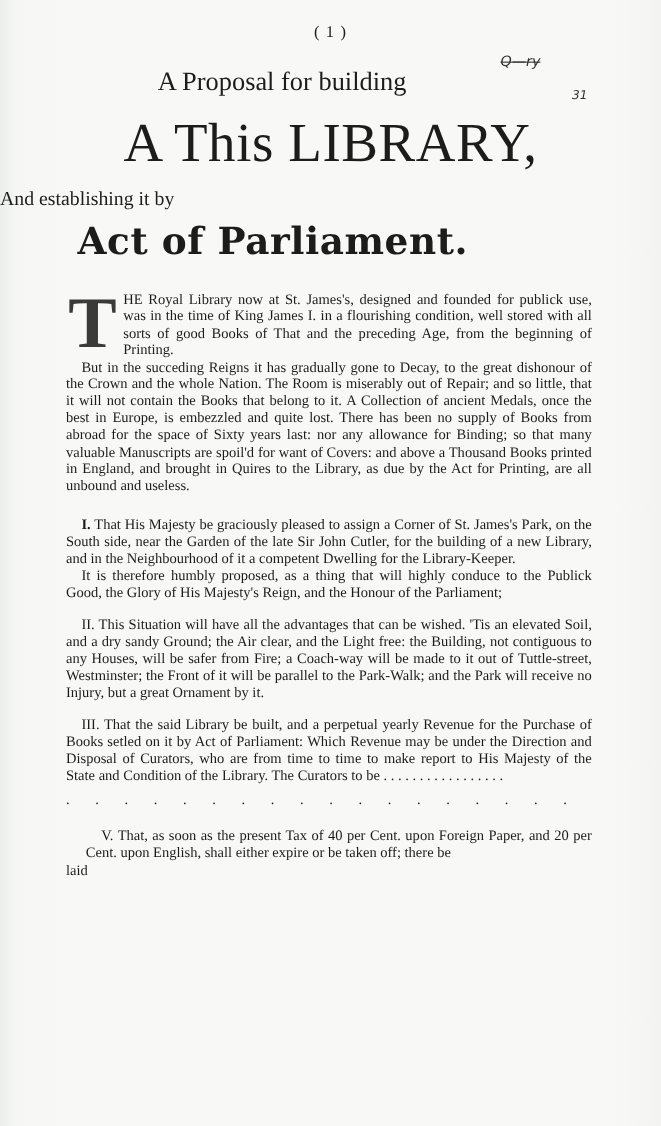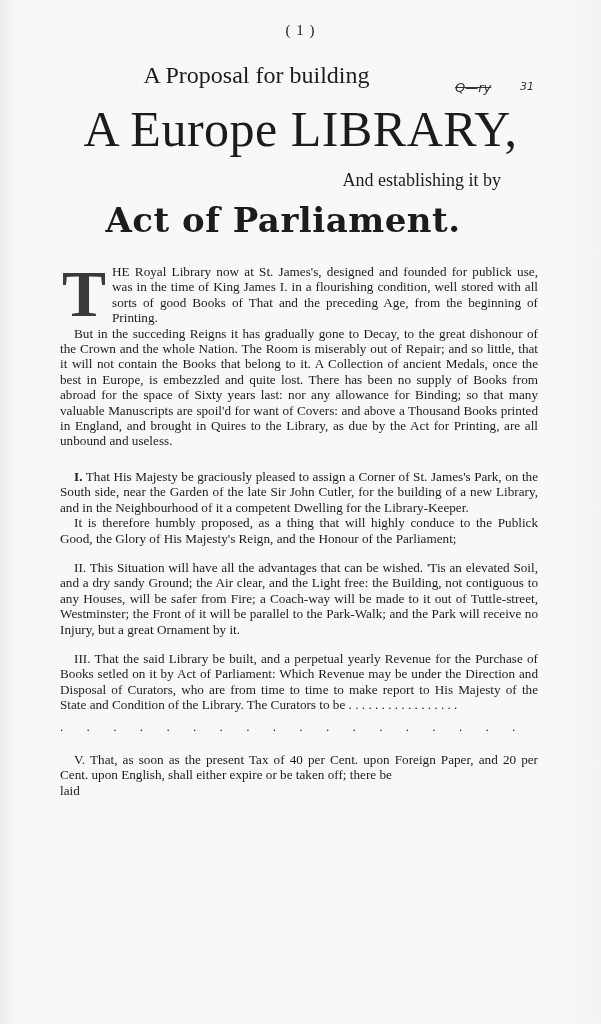--- a/index.html
+++ b/index.html
@@ -15,40 +15,39 @@
       background: linear-gradient(90deg, #eceeec 0px, #f6f6f4 14px, #f8f8f6 60px, #f8f8f6 560px, #f3f3f1 601px);
     }
     .page-number {
       position: absolute; top: 22px; left: 0; width: 601px; text-align: center;
       font-size: 15px; letter-spacing: 1px;
     }
     .annotation {
       position: absolute; font-family: "DejaVu Sans", sans-serif; font-style: italic;
       color: #333;
     }
-    .annotation-strike { left: 455px; top: 49px; font-size: 13px; text-decoration: line-through; margin-top: 31px; }
+    .annotation-strike { left: 455px; top: 49px; font-size: 13px; text-decoration: line-through; }
     .annotation-num { left: 484px; top: 80px; font-size: 11px; margin-left: 36px; }
     .title-1 {
       position: absolute; top: 62px; left: 0; width: 513px; text-align: center;
       font-size: 24px;
     }
     .title-2 {
       position: absolute; top: 100px; left: 0; width: 601px; text-align: center;
       font-size: 50px; letter-spacing: 0.5px;
     }
     .title-3 {
-      position: absolute; top: 170px; left: 0; width: 501px; text-align: right;
+      position: absolute; top: 170px; left: 0; width: 501px; text-align: left;
       font-size: 18px;
     }
     .title-4 {
       position: absolute; top: 200px; left: 0; width: 496px; text-align: center;
       font-size: 34px; font-weight: bold;
       font-family: "DejaVu Serif", serif;
       letter-spacing: 0.5px;
-      margin-left: 35px;
     }
     .body {
       position: absolute; left: 60px; width: 478px;
       font-size: 13.2px; line-height: 15.4px; text-align: justify;
     }
     .para-intro { top: 264px; }
     .drop-cap {
       float: left; font-size: 66px; line-height: 56px; margin: 2px 6px 0 2px;
       color: #3a3a3a; font-weight: bold;
     }
@@ -63,21 +62,21 @@
 <body>
 
 <div class="page">
 
   <div class="page-number">( 1 )</div>
 
   <div class="annotation annotation-strike">Q—ry</div>
   <div class="annotation annotation-num">31</div>
 
   <div class="title-1">A Proposal for building</div>
-  <div class="title-2">A Europe LIBRARY,</div>
+  <div class="title-2">A This LIBRARY,</div>
   <div class="title-3">And establishing it by</div>
   <div class="title-4">Act of Parliament.</div>
 
   <div class="body para-intro">
     <p class="para intro-first">
       <span class="drop-cap">T</span>
       <span>HE Royal Library now at St. James's, designed and founded for publick use, was in the time of King James I. in a flourishing condition, well stored with all sorts of good Books of That and the preceding Age, from the beginning of Printing.</span>
     </p>
     <p class="para indent">But in the succeding Reigns it has gradually gone to Decay, to the great dishonour of the Crown and the whole Nation. The Room is miserably out of Repair; and so little, that it will not contain the Books that belong to it. A Collection of ancient Medals, once the best in Europe, is embezzled and quite lost. There has been no supply of Books from abroad for the space of Sixty years last: nor any allowance for Binding; so that many valuable Manuscripts are spoil'd for want of Covers: and above a Thousand Books printed in England, and brought in Quires to the Library, as due by the Act for Printing, are all unbound and useless.</p>
     <p class="para indent para-gap" style="margin-top:20px;">
@@ -93,20 +92,20 @@
     </p>
 
     <p class="para indent para-gap">
       <span>III.</span>
       <span>That the said Library be built, and a perpetual yearly Revenue for the Purchase of Books setled on it by Act of Parliament: Which Revenue may be under the Direction and Disposal of Curators, who are from time to time to make report to His Majesty of the State and Condition of the Library. The Curators to be</span>
       <span>. . . . . . . . . . . . . . . . .</span>
     </p>
     <div class="dots" style="margin-top:6px;">. . . . . . . . . . . . . . . . . . . . . . .</div>
 
 
-    <p class="para indent para-gap" style="margin-top:18px;">
+    <p class="para indent para-gap" style="margin-top:18px;margin-left:18px;">
       <span>V.</span>
       <span>That, as soon as the present Tax of 40 per Cent. upon Foreign Paper, and 20 per Cent. upon English, shall either expire or be taken off; there be</span>
     </p>
     <div class="right">laid</div>
   </div>
 
 </div>
 
 </body></html>

